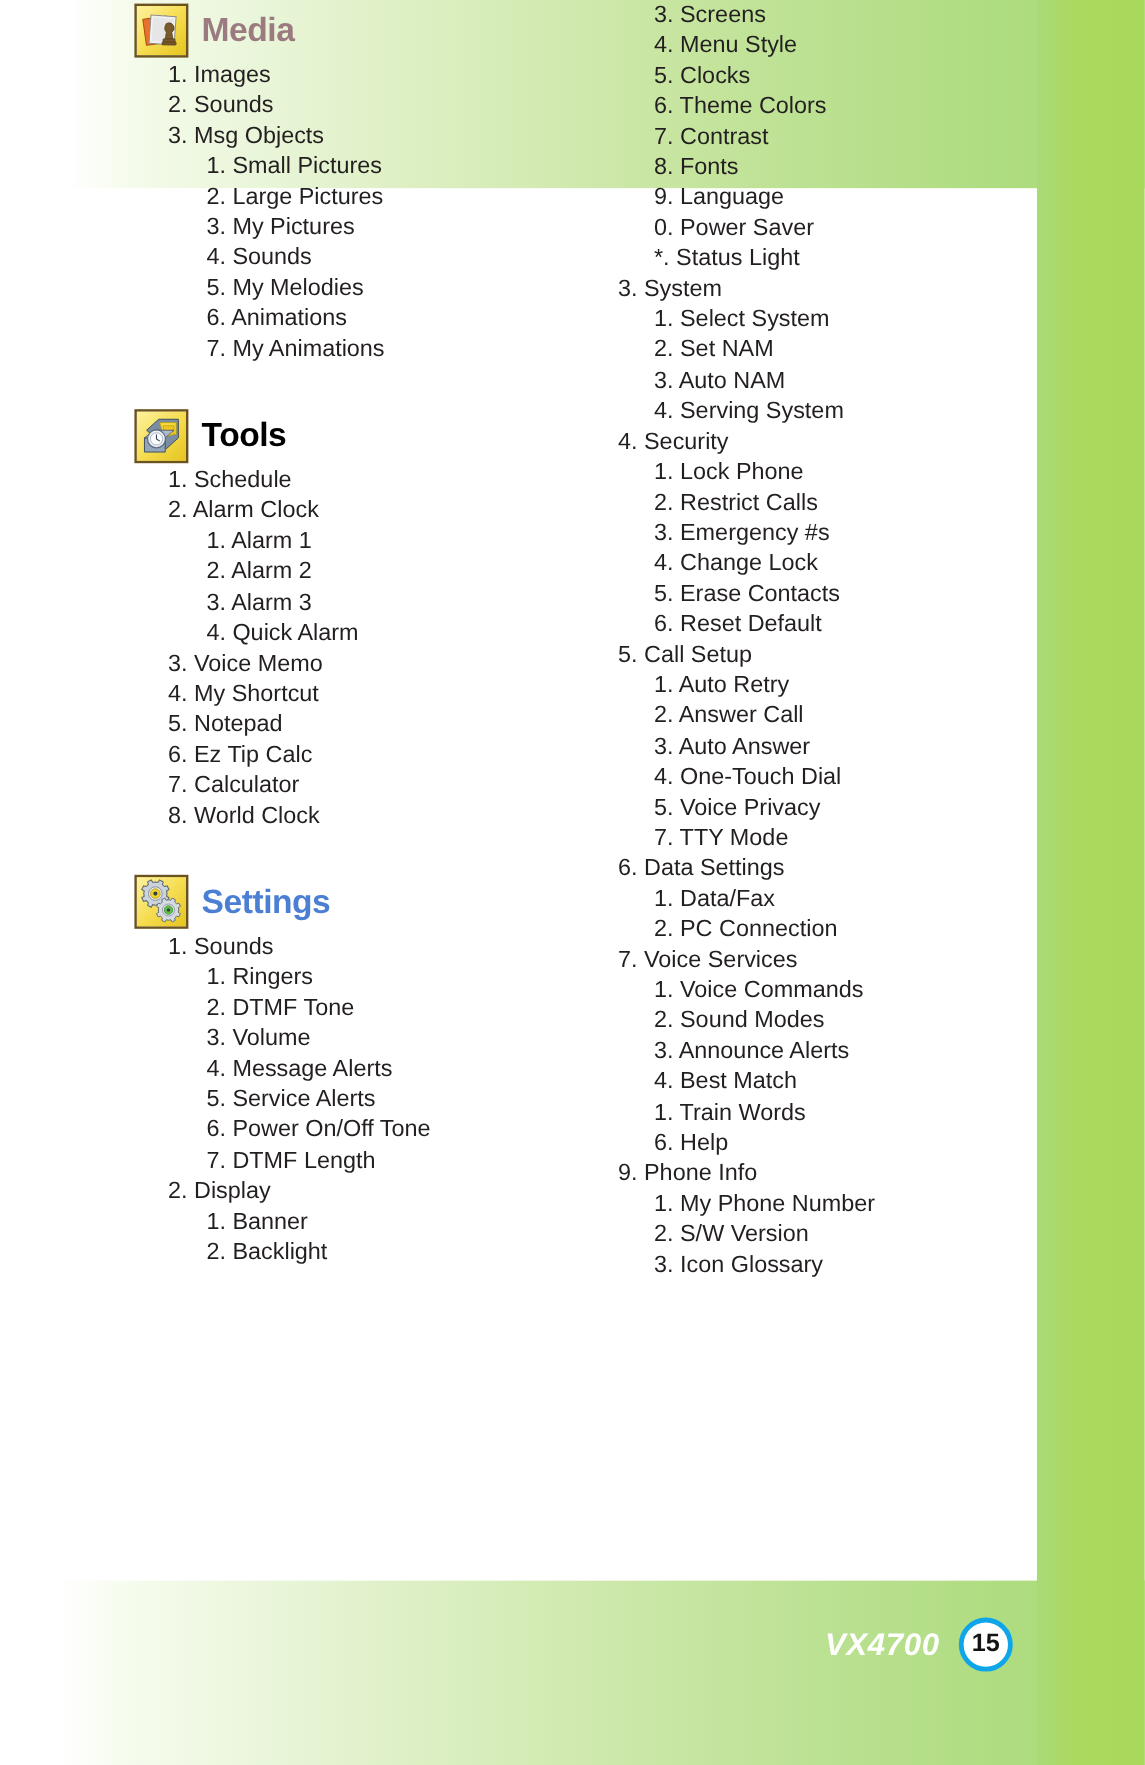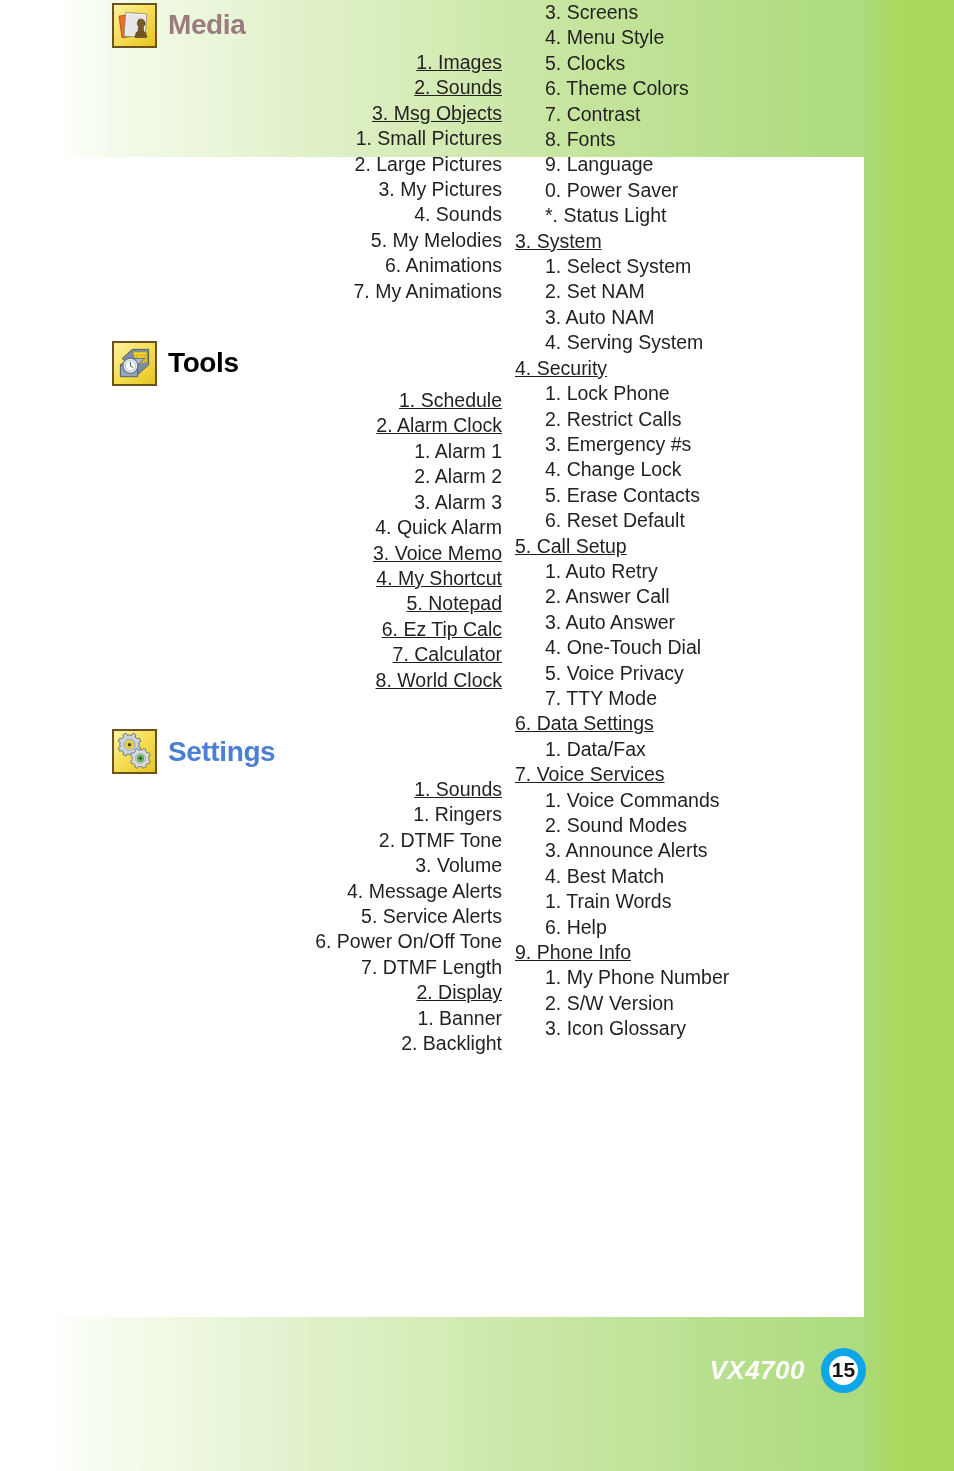--- a/index.html
+++ b/index.html
@@ -82,21 +82,21 @@
 
   
   .col {
     position: absolute;
     top: 0;
   }
   .col-left  { left: 112px; width: 390px; }
   .col-right { left: 500px; width: 364px; }
 
   
-  .section { position: relative; text-align: right; }
+  .section { position: relative; }
   .section-head {
     display: flex;
     align-items: center;
     gap: 11px;
     height: 50px;
   }
 
   .cat-icon {
     position: relative;
     width: 45px;
@@ -121,55 +121,55 @@
     list-style: none;
     margin: 0;
     padding: 0;
   }
   ul.menu li {
     font-size: 19.5px;
     line-height: 25.4px;
     color: #231f20;
     white-space: nowrap;
   }
-  .lvl1 { padding-left: 28px; text-decoration: underline; }
+  .lvl1 { padding-left: 28px; }
   .lvl2 { padding-left: 60px; }
 
   .col-right ul.menu .lvl1 { padding-left: 15px; }
   .col-right ul.menu .lvl2 { padding-left: 45px; }
 
   .sec-gap { height: 34px; }
 
   
   .footer {
     position: absolute;
     left: 0;
     top: 1330px;
     width: 954px;
     height: 80px;
     display: flex;
     align-items: center;
     justify-content: flex-end;
     gap: 16px;
-    padding-right: 88px;
+    padding-right: 110px;
     box-sizing: border-box;
   }
   .model-name {
     color: #ffffff;
     font-size: 26px;
     font-weight: bold;
     font-style: italic;
     letter-spacing: 0.5px;
   }
   .page-badge {
     width: 45px;
     height: 45px;
     border-radius: 50%;
     background: #ffffff;
-    border: 8px solid #0ea5e9;
+    border: 4px solid #0ea5e9;
     display: flex;
     align-items: center;
     justify-content: center;
     font-size: 21px;
     font-weight: bold;
     color: #141414;
     box-sizing: border-box;
   }
 
   
@@ -340,20 +340,21 @@
         <li class="lvl2">6. Reset Default</li>
         <li class="lvl1">5. Call Setup</li>
         <li class="lvl2">1. Auto Retry</li>
         <li class="lvl2">2. Answer Call</li>
         <li class="lvl2">3. Auto Answer</li>
         <li class="lvl2">4. One-Touch Dial</li>
         <li class="lvl2">5. Voice Privacy</li>
         <li class="lvl2">7. TTY Mode</li>
         <li class="lvl1">6. Data Settings</li>
         <li class="lvl2">1. Data/Fax</li>
+        <li class="lvl2">2. PC Connection</li>
         <li class="lvl1">7. Voice Services</li>
         <li class="lvl2">1. Voice Commands</li>
         <li class="lvl2">2. Sound Modes</li>
         <li class="lvl2">3. Announce Alerts</li>
         <li class="lvl2">4. Best Match</li>
         <li class="lvl2">1. Train Words</li>
         <li class="lvl2">6. Help</li>
         <li class="lvl1">9. Phone Info</li>
         <li class="lvl2">1. My Phone Number</li>
         <li class="lvl2">2. S/W Version</li>

